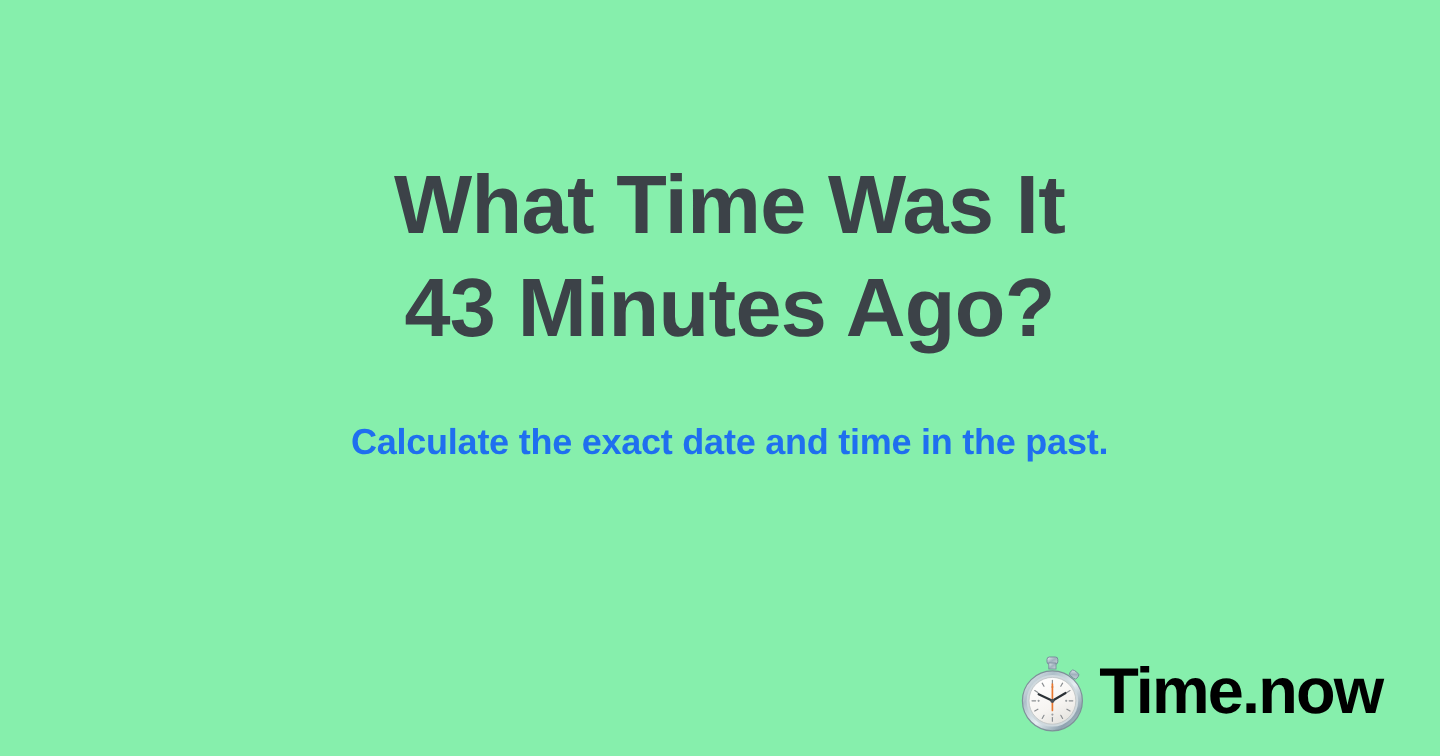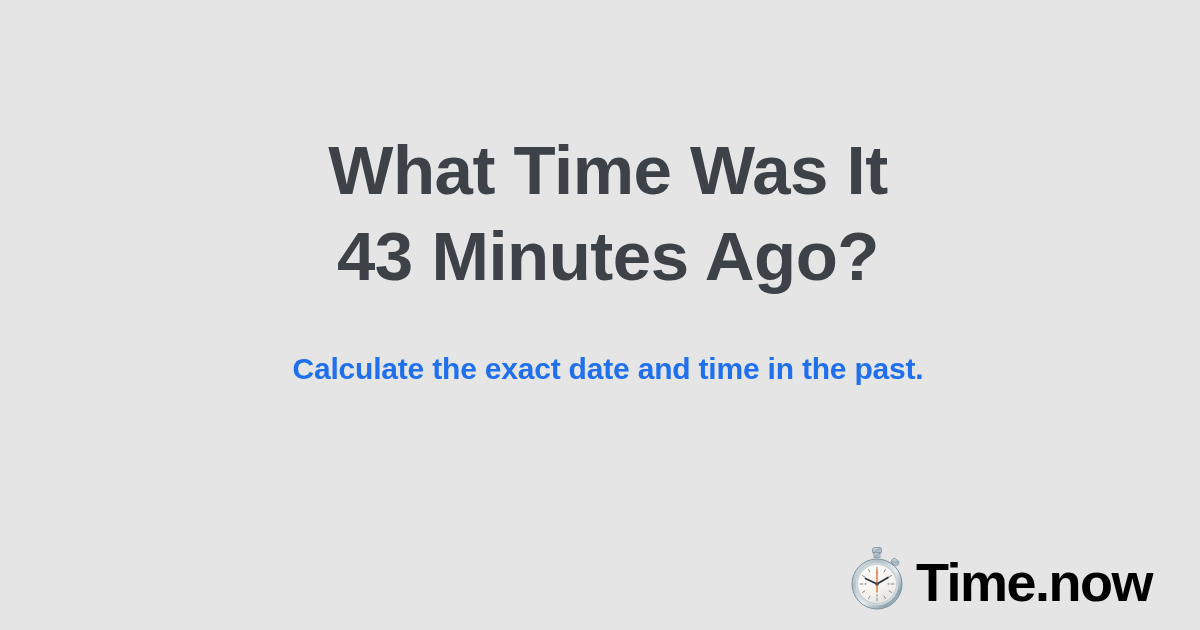--- a/index.html
+++ b/index.html
@@ -13,21 +13,21 @@
     height: 630px;
     overflow: hidden;
     font-family: "Liberation Sans", "DejaVu Sans", sans-serif;
   }
 
   .card {
     position: relative;
     box-sizing: border-box;
     width: 1200px;
     height: 630px;
-    background: #e5e5e5;
+    background: #86efac;
     overflow: hidden;
   }
 
   
   .hero {
     position: absolute;
     left: 0;
     top: 128px;
     width: 1200px;
     text-align: center;
@@ -58,21 +58,21 @@
     color: #1f6fef;
     white-space: nowrap;
   }
 
   
   .brand {
     position: absolute;
     right: 48px;
     bottom: 18px;
     display: flex;
-    align-items: flex-end;
+    align-items: flex-start;
     gap: 10px;
   }
 
   .brand-mark {
     width: 58px;
     height: 66px;
     flex: none;
     display: block;
   }
 

